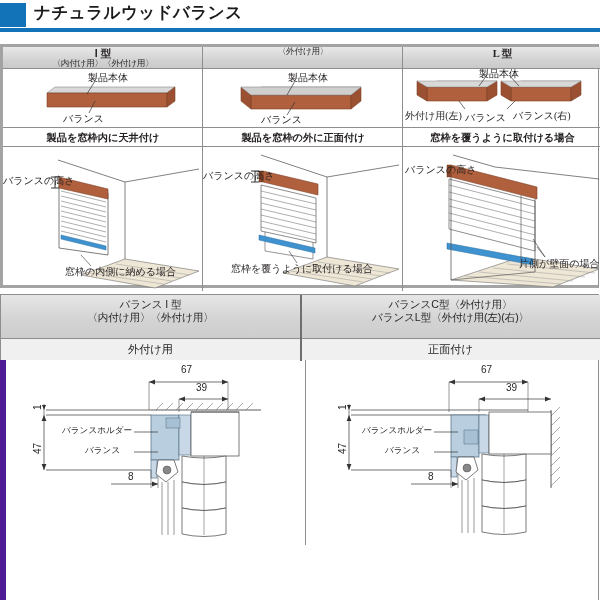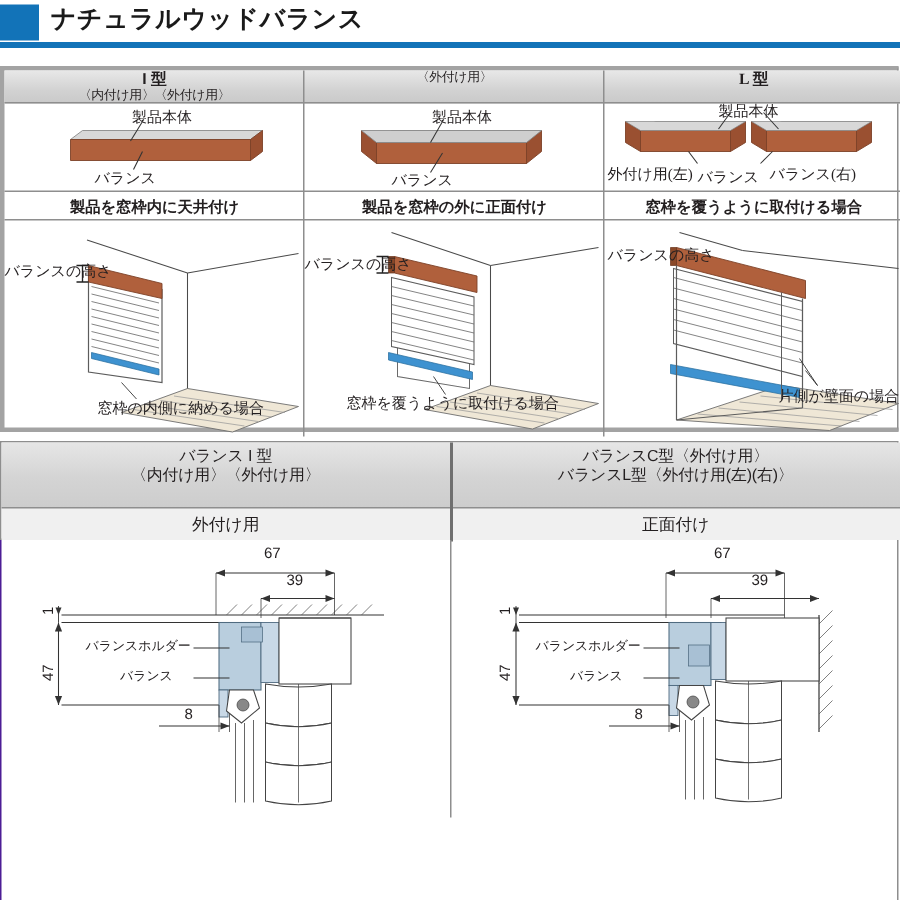--- a/index.html
+++ b/index.html
@@ -50,21 +50,21 @@
   .t2line{position:absolute;left:0;top:43px;width:599px;height:1px;background:#8e8e8e;}
   .t2cell{position:absolute;top:0;width:299px;height:43px;text-align:center;line-height:1.25;}
   .t2cell span{display:block;font-size:10.6px;padding-top:3px;letter-spacing:-.1px;}
   .t2cell span+span{padding-top:0;}
   .t2subcell{position:absolute;top:43px;width:299px;height:22px;
     display:flex;align-items:center;justify-content:center;}
   .t2subcell span{font-size:11.2px;}
 
   
   .drawzone{position:absolute;left:0;top:360px;width:599px;height:240px;
-    border-left:1px solid #4c1d95;border-right:1px solid #8e8e8e;box-sizing:border-box;}
+    border-left:6px solid #4c1d95;border-right:1px solid #8e8e8e;box-sizing:border-box;}
   .dzdiv{position:absolute;left:299px;top:0;width:1px;height:185px;background:#8e8e8e;}
   .dim{position:absolute;font-size:10px;color:#231f20;white-space:nowrap;}
   .dimv{position:absolute;font-size:10px;color:#231f20;white-space:nowrap;
     transform:rotate(-90deg);transform-origin:left top;}
   .dlabel{position:absolute;font-size:8.6px;color:#231f20;white-space:nowrap;}
 </style>
 </head>
 <body>
 
 <div class="page">

